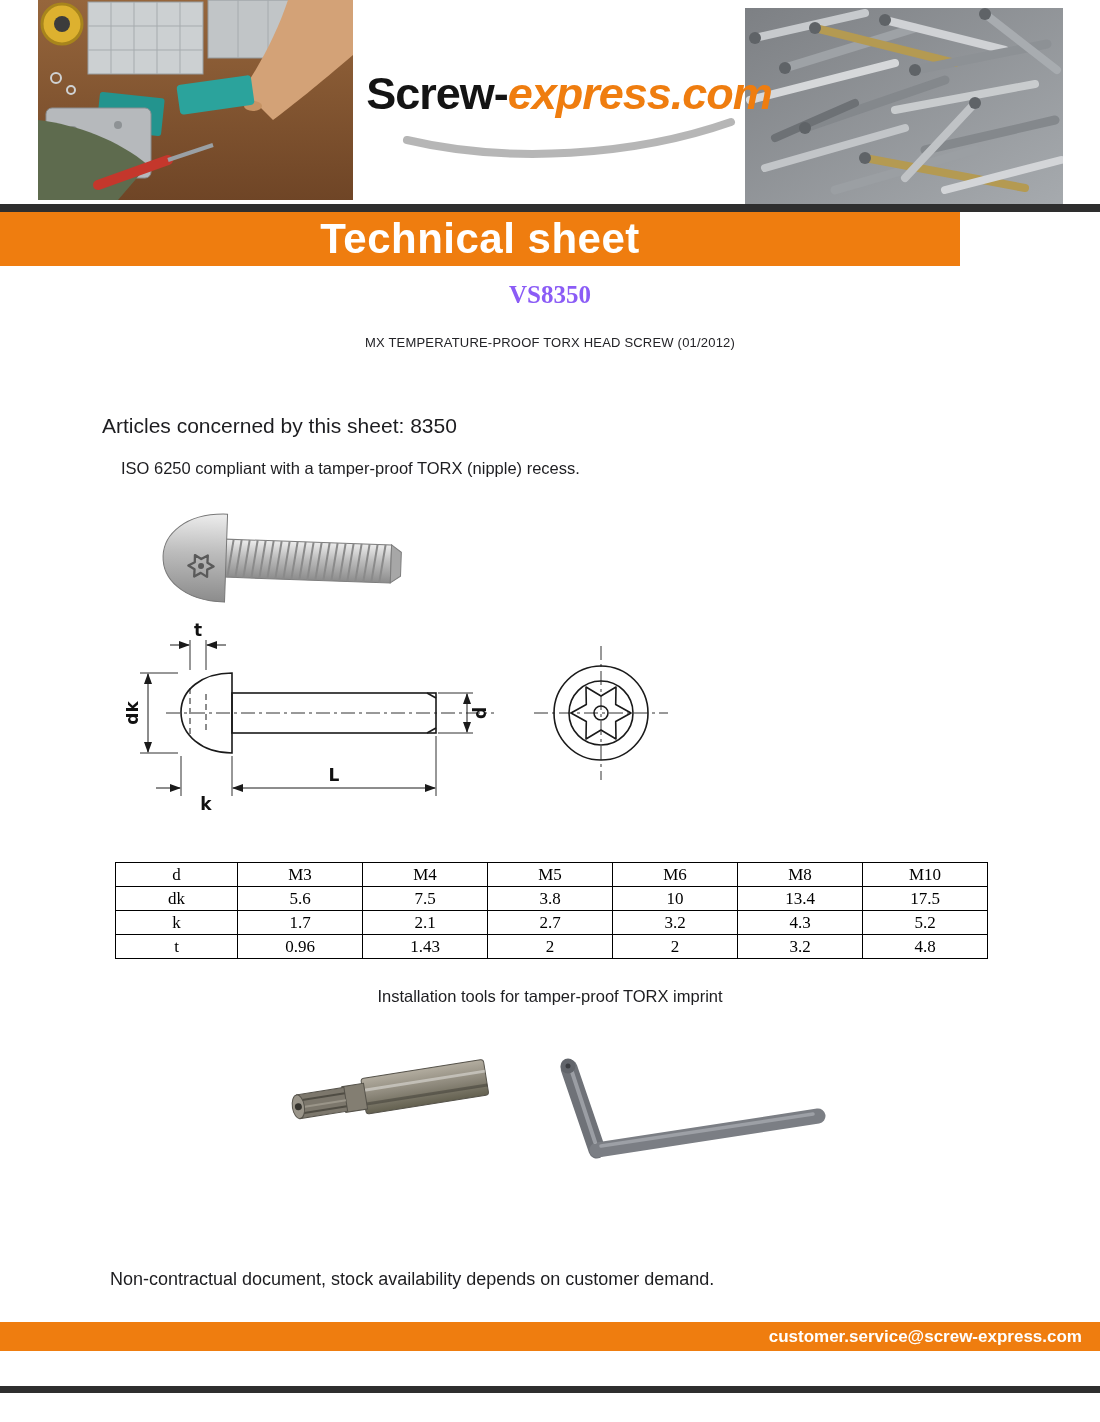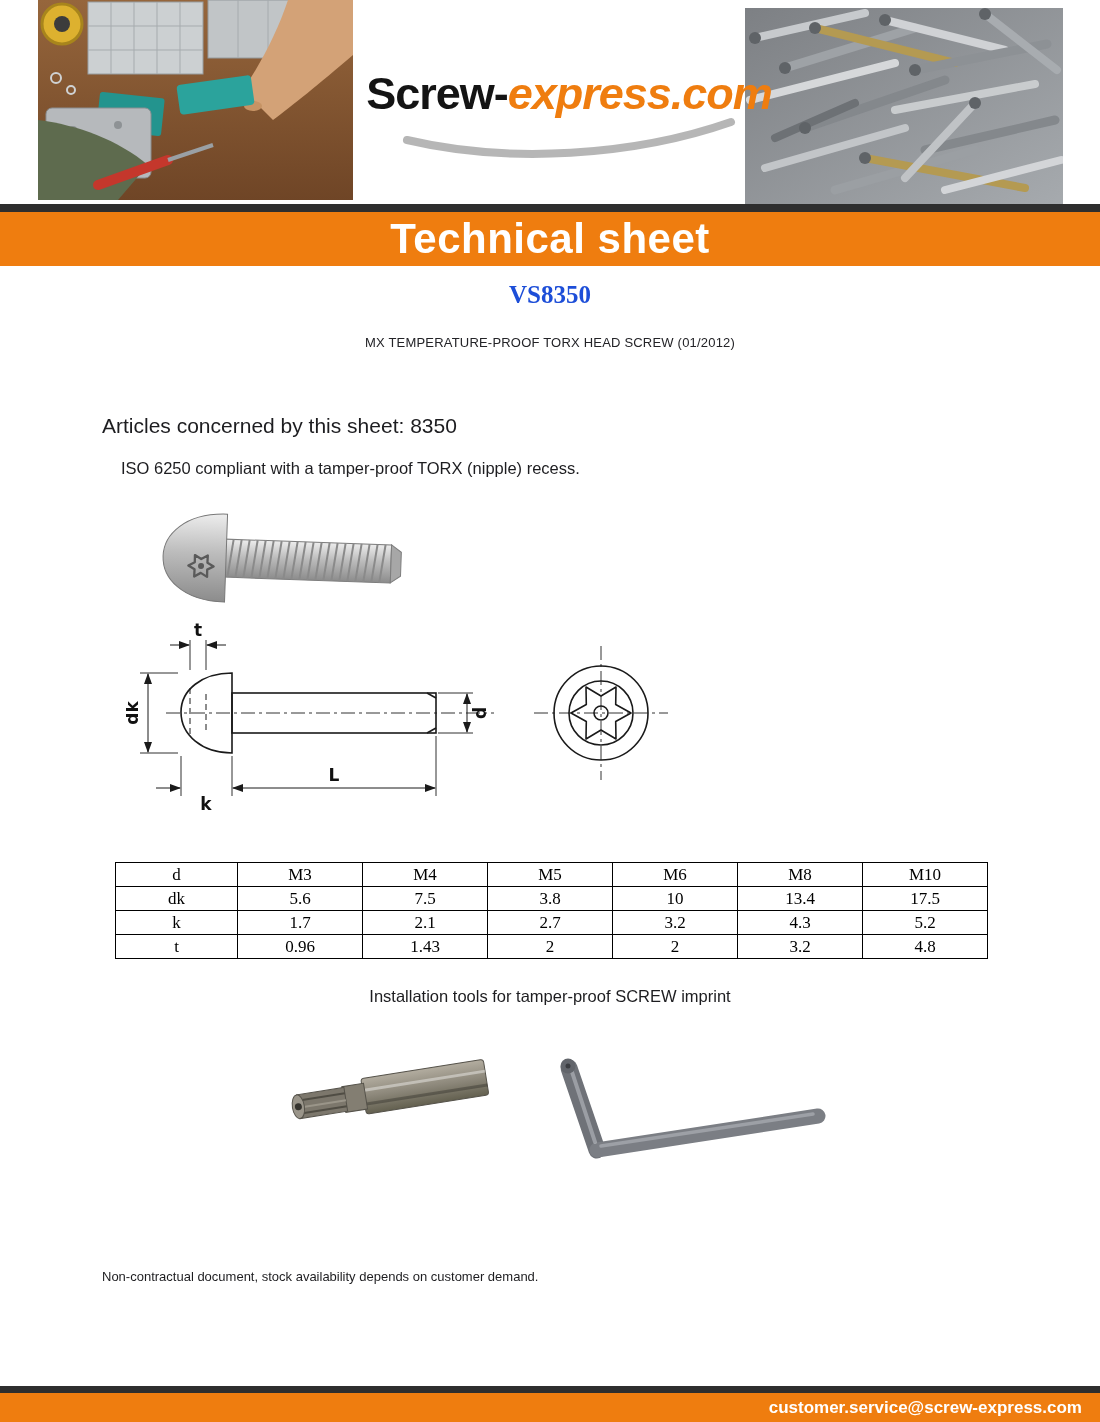--- a/index.html
+++ b/index.html
@@ -15,48 +15,48 @@
 
   
   .logo { position:absolute; left:352px; top:68px; width:406px; text-align:center;margin-left:14px; }
   .logo-line { font-size:45px; font-weight:700; letter-spacing:-1px; white-space:nowrap; }
   .logo-prefix { color:#141414; }
   .logo-suffix { color:#EF7D0F; font-style:italic; }
   .logo-swoosh { display:block; margin:-4px auto 0; }
 
   
   .bar-dark-top { position:absolute; left:0; top:204px; width:1100px; height:8px; background:#2e2e2e; }
-  .banner { position:absolute; left:0; top:212px; width:1100px; height:54px; background:#EF7D0F; }
+  .banner { position:absolute; left:0; top:212px; width:960px; height:54px; background:#EF7D0F; }
   .banner-title { text-align:center; color:#ffffff; font-size:42px; font-weight:800; line-height:54px; letter-spacing:.5px; }
 
   .doc-code { position:absolute; left:0; top:281px; width:1100px; text-align:center;
-              font-family:"Liberation Serif", serif; font-weight:700; font-size:25px; color:#1d4ed8; }
+              font-family:"Liberation Serif", serif; font-weight:700; font-size:25px; color:#8b5cf6; }
   .doc-title { position:absolute; left:0; top:335px; width:1100px; text-align:center;
                font-size:13px; color:#232327; letter-spacing:.2px; }
 
   .articles-line   { position:absolute; left:102px; top:414px; font-size:21px; }
   .compliance-line { position:absolute; left:121px; top:459px; font-size:16.5px; }
 
   .screw-photo  { position:absolute; left:133px; top:502px; }
   .tech-drawing { position:absolute; left:126px; top:618px; }
 
   
   .dim-table { position:absolute; left:115px; top:862px; border-collapse:collapse;
                font-family:"Liberation Serif", serif; font-size:17px; color:#000; }
   .dim-table td { border:1px solid #000; text-align:center; padding:1px 4px; height:21px; }
 
   .tools-caption { position:absolute; left:0; top:987px; width:1100px; text-align:center; font-size:16.5px; }
 
   .bit-photo { position:absolute; left:276px; top:1032px; }
   .key-photo { position:absolute; left:535px; top:1040px; }
 
-  .note { position:absolute; left:102px; top:1269px; font-size:13px; }
+  .note { position:absolute; left:110px; top:1269px; font-size:18px; }
 
   .bar-dark-bottom { position:absolute; left:0; top:1386px; width:1100px; height:7px; background:#2e2e2e; }
-  .footer-bar { position:absolute; left:0; top:1393px; width:1100px; height:29px; background:#EF7D0F; }
+  .footer-bar { position:absolute; left:0; top:1322px; width:1100px; height:29px; background:#EF7D0F; }
   .footer-email { text-align:right; padding-right:18px; color:#ffffff; font-weight:700; font-size:17px; line-height:29px; }
 
   
   .obj { fill:none; stroke:#1a1a1a; stroke-width:1.6; }
   .dim { stroke:#1a1a1a; stroke-width:1; fill:none; }
   .ext { stroke:#1a1a1a; stroke-width:.9; }
   .hid { stroke:#1a1a1a; stroke-width:1; stroke-dasharray:6 4; fill:none; }
   .cl  { stroke:#333333; stroke-width:1; stroke-dasharray:14 4 3 4; }
   .dimlabel { font-family:"DejaVu Sans", sans-serif; font-weight:700; font-size:17px; fill:#111; }
 </style>
@@ -300,21 +300,21 @@
         <td>0.96</td>
         <td>1.43</td>
         <td>2</td>
         <td>2</td>
         <td>3.2</td>
         <td>4.8</td>
       </tr>
     </tbody>
   </table>
 
-  <div class="tools-caption">Installation tools for tamper-proof SCREW imprint</div>
+  <div class="tools-caption">Installation tools for tamper-proof TORX imprint</div>
 
   <div class="bit-photo">
     <svg width="232" height="130" viewBox="0 0 232 130">
       <defs>
         <linearGradient id="bronze" x1="0" y1="0" x2="0" y2="1">
           <stop offset="0" stop-color="#b3ada0"></stop>
             <stop offset=".5" stop-color="#8d887b"></stop>
             <stop offset="1" stop-color="#63604f"></stop>
         </linearGradient>
       </defs>

